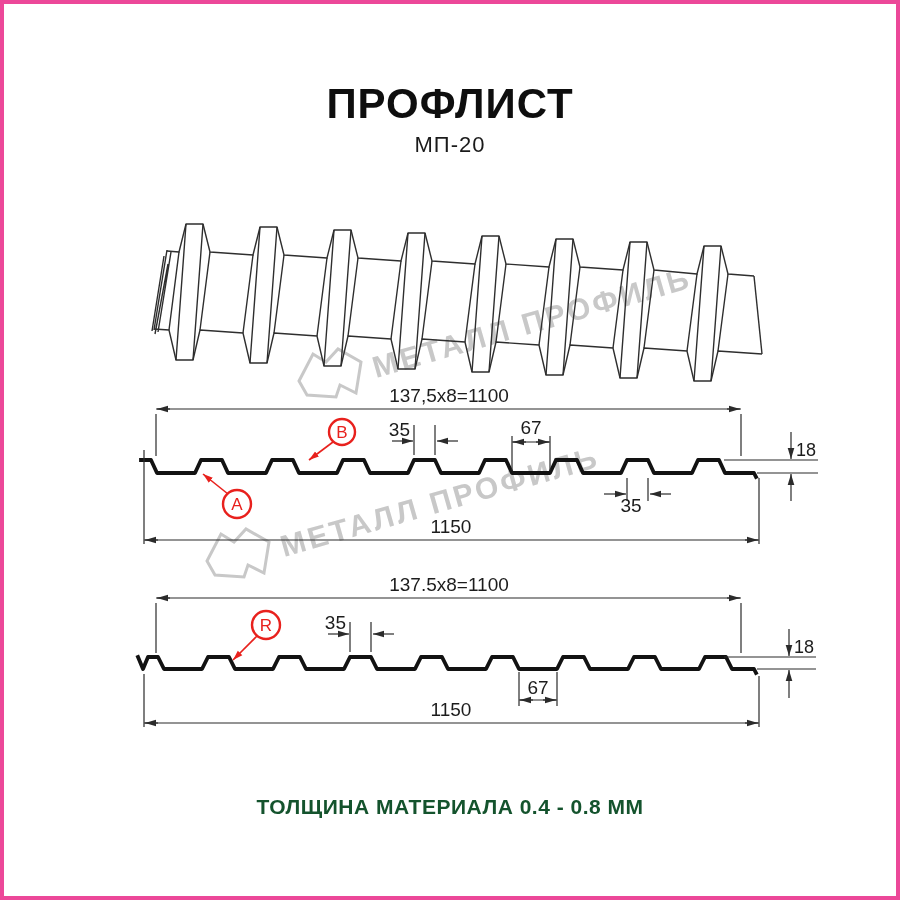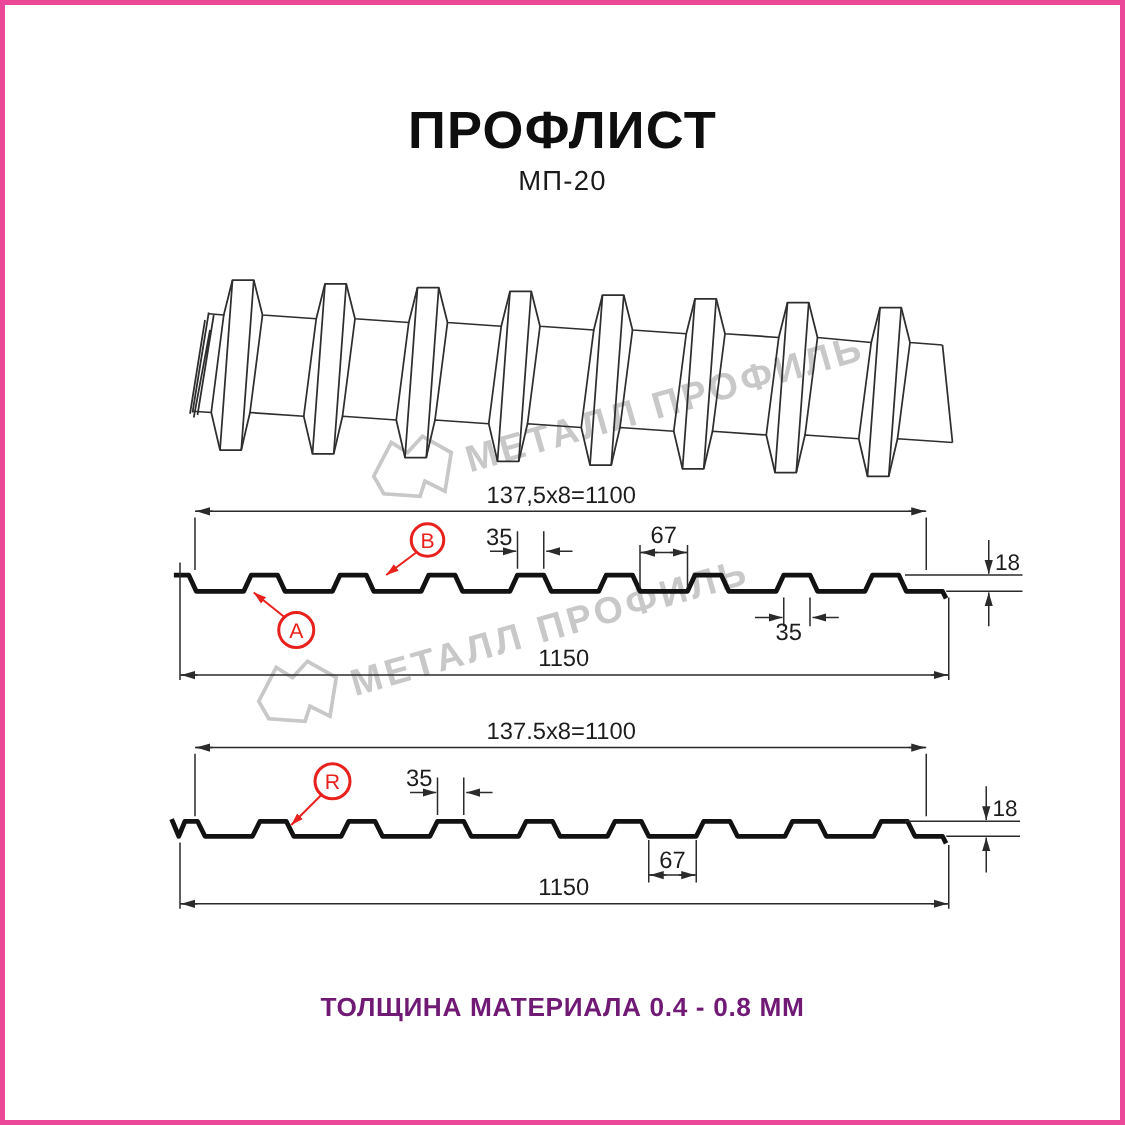--- a/index.html
+++ b/index.html
@@ -3,21 +3,21 @@
 <meta charset="utf-8">
 <style>
   html,body{margin:0;padding:0;background:#fff;}
   .stage{position:relative;width:900px;height:900px;background:#fff;border:4px solid #ec4899;
          box-sizing:border-box;font-family:"Liberation Sans",sans-serif;overflow:hidden;}
   .title{position:absolute;top:76px;left:0;width:100%;text-align:center;
          font-size:42px;font-weight:800;letter-spacing:1px;color:#0e0e0e;}
   .subtitle{position:absolute;top:128px;left:0;width:100%;text-align:center;
          font-size:22px;font-weight:500;letter-spacing:1px;color:#1a1a1a;}
   .footer{position:absolute;top:791px;left:0;width:100%;text-align:center;
-         font-size:21px;font-weight:600;letter-spacing:.5px;color:#701a75;}
+         font-size:21px;font-weight:600;letter-spacing:.5px;color:#14532d;}
   svg.drawing{position:absolute;top:0;left:0;}
   .thin{stroke:#2b2b2b;stroke-width:1.2;fill:none;}
   .sheet{stroke:#2e2e2e;stroke-width:1.4;fill:none;stroke-linejoin:round;}
   .profile{stroke:#121212;stroke-width:3.8;fill:none;stroke-linejoin:round;stroke-linecap:square;}
   .dimtxt{font-family:"Liberation Sans",sans-serif;font-size:19px;fill:#1c1c1c;}
   .dimtxt.small{font-size:18px;}
   .red{stroke:#e8211d;fill:none;}
   .redtxt{font-family:"Liberation Sans",sans-serif;font-size:17px;fill:#e8211d;}
   .wmtext{font-family:"Liberation Sans",sans-serif;font-size:30px;font-weight:700;
           letter-spacing:3px;fill:#c8c8c8;}

